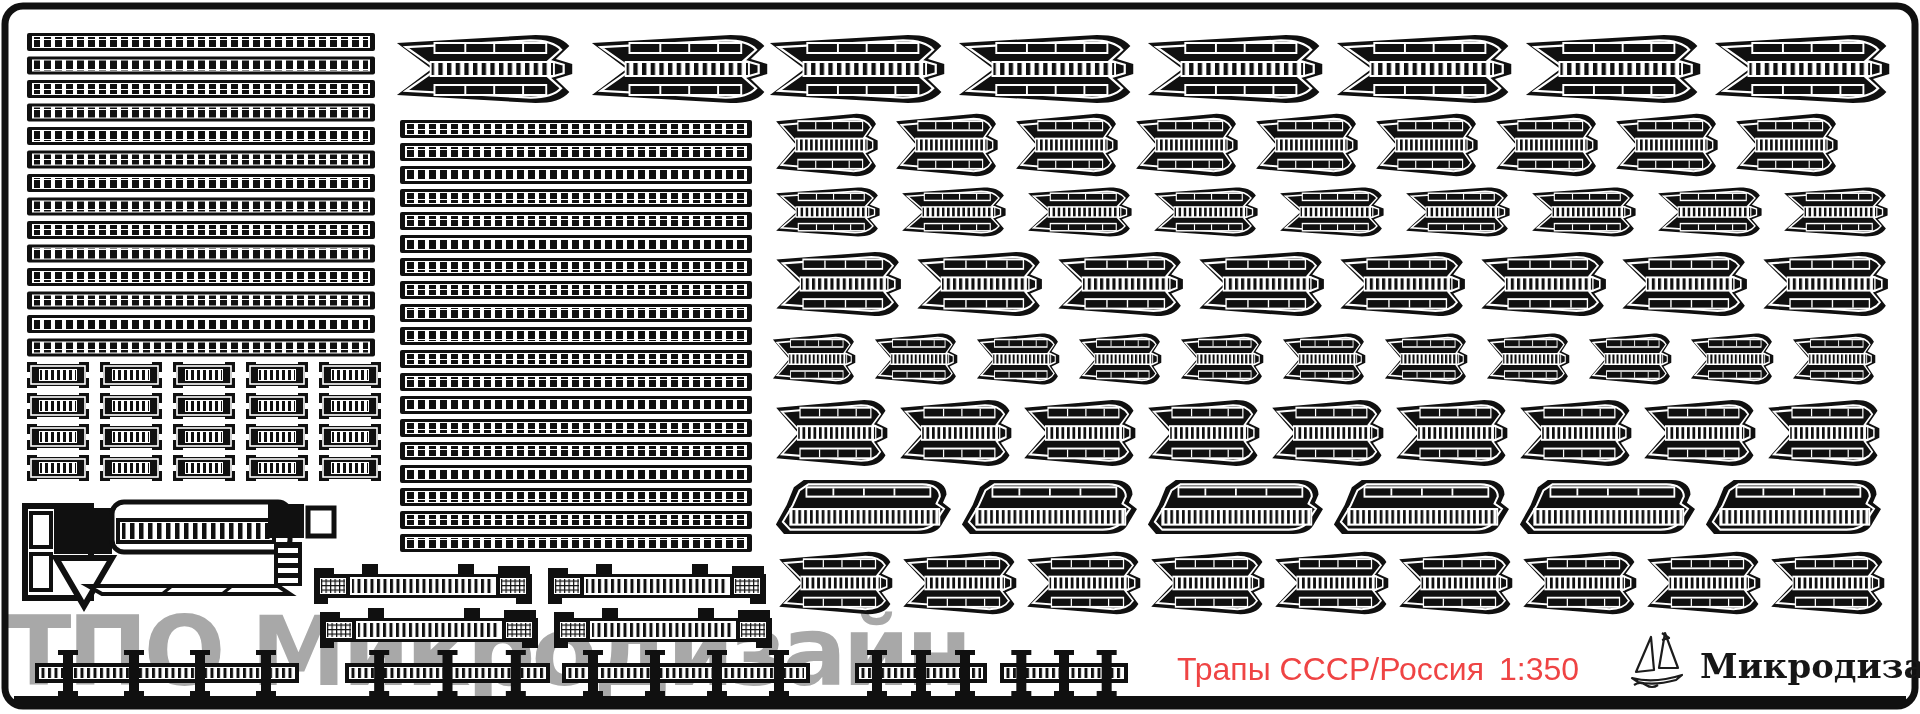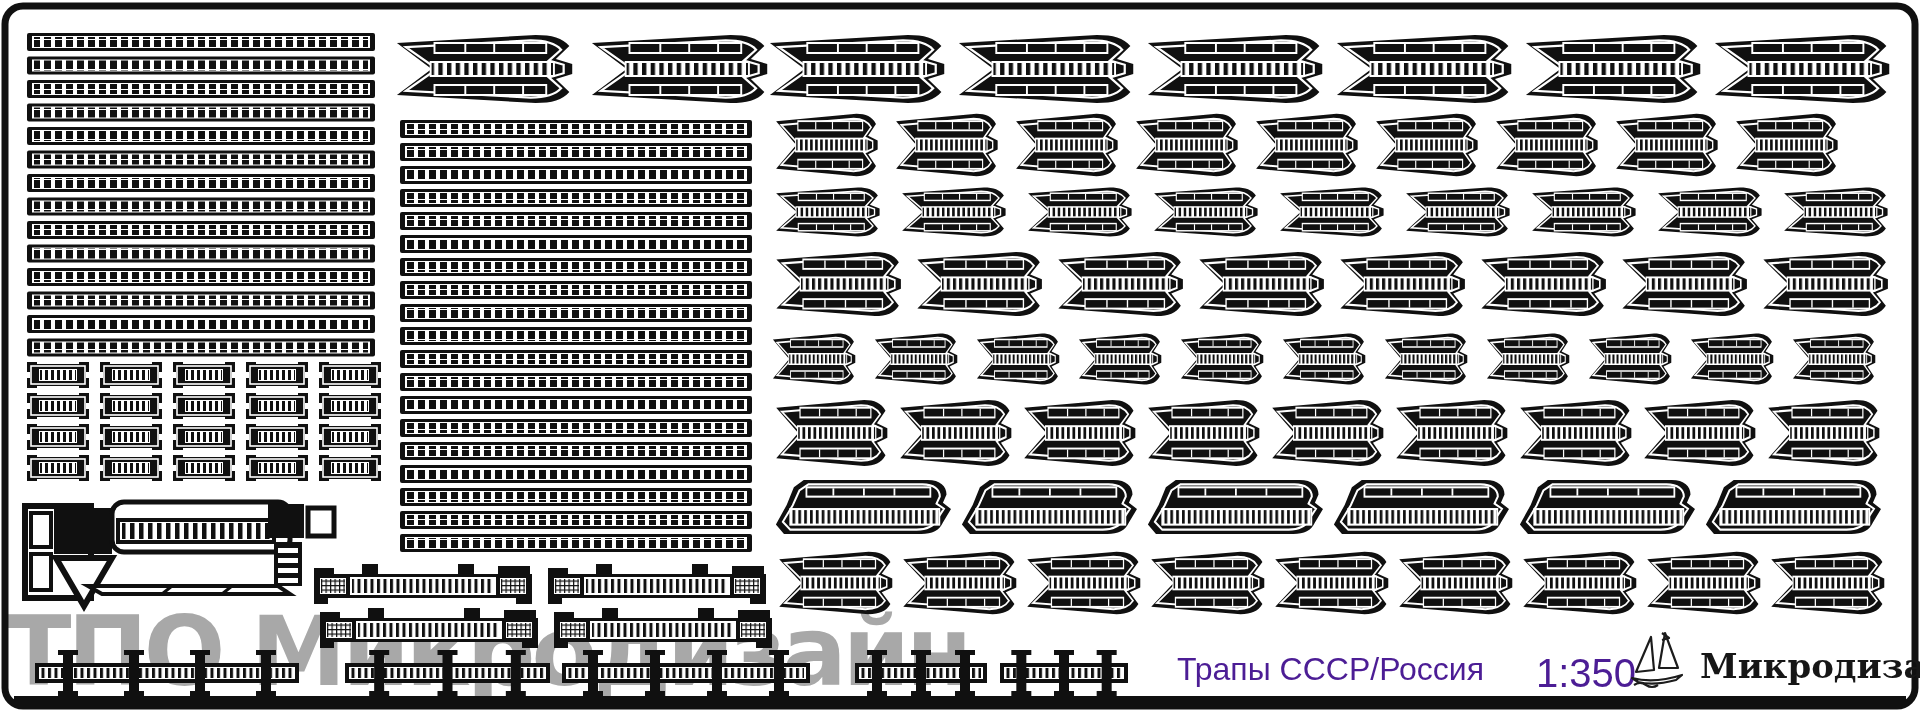--- a/index.html
+++ b/index.html
@@ -2,23 +2,23 @@
 <html><head>
 <meta charset="utf-8">
 <style>
   html,body{margin:0;padding:0;background:#ffffff;}
   #stage{position:relative;width:1920px;height:714px;background:#ffffff;overflow:hidden;
          font-family:"Liberation Sans",sans-serif;}
   #watermark{position:absolute;left:6px;top:596px;z-index:1;
              font-family:"DejaVu Sans",sans-serif;font-weight:bold;
              font-size:96px;letter-spacing:-4px;color:#a8a8a8;white-space:nowrap;}
   #fret{position:absolute;left:0;top:0;z-index:2;}
-  .footer-text{position:absolute;z-index:3;color:#4c1d95;white-space:nowrap;}
+  .footer-text{position:absolute;z-index:3;color:#ef4444;white-space:nowrap;}
   #product-title{left:1177px;top:651px;font-size:32px;}
-  #scale-label{left:1536px;top:651px;font-size:40px;text-align:center;}
+  #scale-label{left:1499px;top:651px;font-size:32px;text-align:center;}
   #brand-name{left:1700px;top:646px;font-size:34px;font-weight:bold;
               font-family:"DejaVu Serif",serif;color:#161616;}
   #logo{position:absolute;left:1626px;top:630px;z-index:3;}
 </style>
 </head>
 <body>
 
 <div id="stage">
 
   <div id="watermark">ТПО Микродизайн</div>

